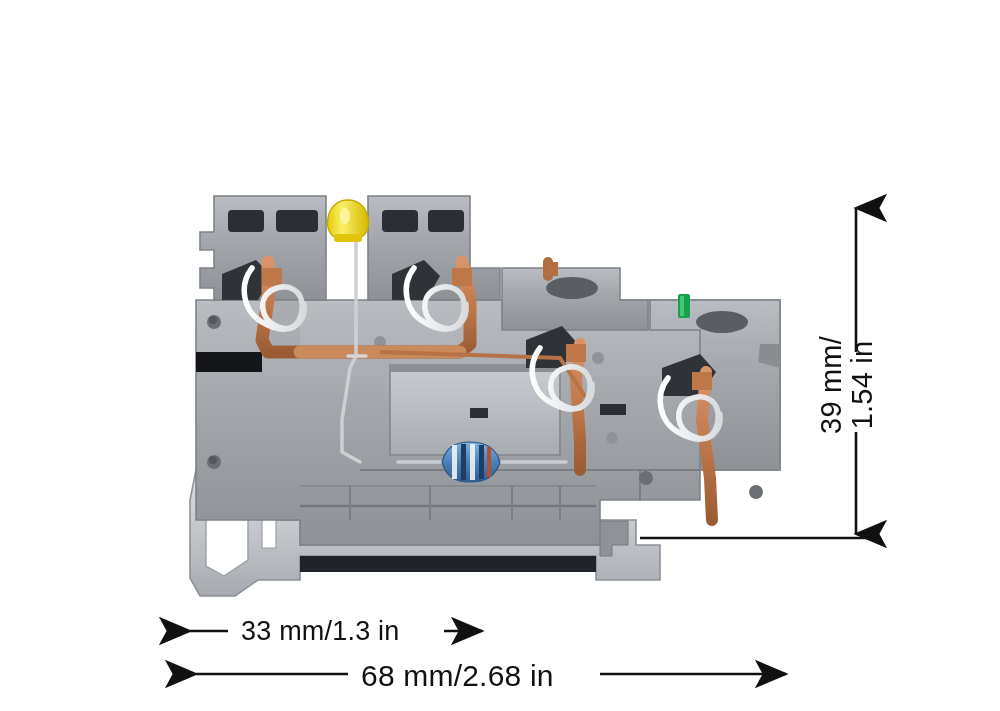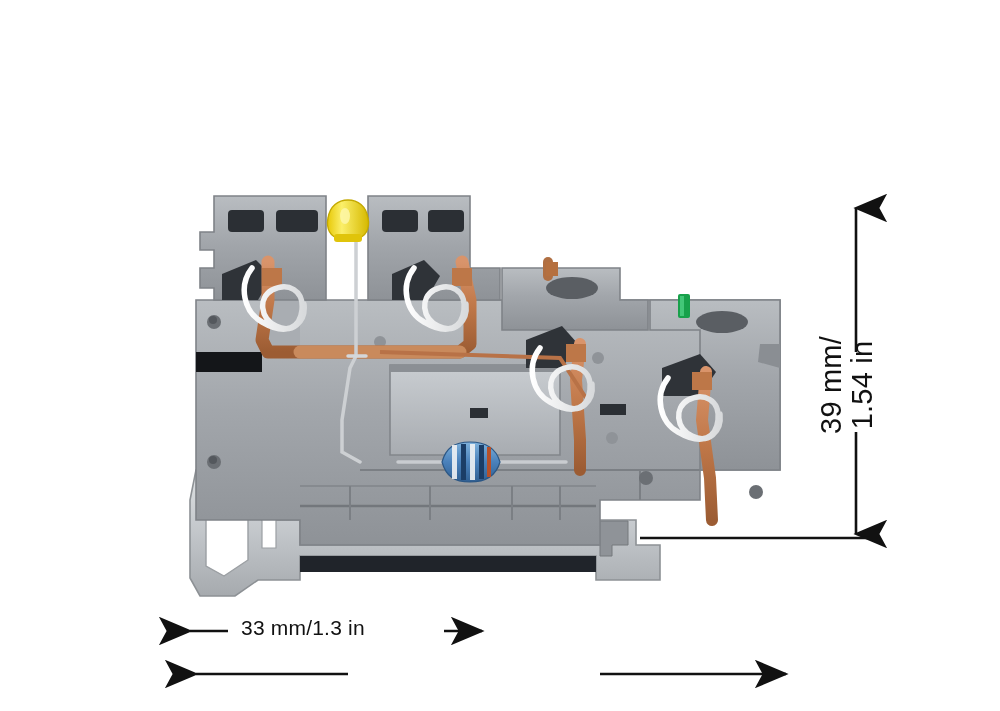--- a/index.html
+++ b/index.html
@@ -31,21 +31,21 @@
     font-family: "Liberation Sans", sans-serif;
     white-space: nowrap;
     letter-spacing: 0.2px;
   }
   #dim-width-total-label {
     font-size: 30px;
     left: 361px;
     top: 659px;
   }
   #dim-width-body-label {
-    font-size: 21px;
+    font-size: 27px;
     left: 241px;
     top: 616px;
   }
   #dim-height-label {
     font-size: 29px;
     left: 816px;
     top: 300px;
     width: 170px;
     text-align: center;
     transform: rotate(-90deg);
@@ -272,14 +272,15 @@
       <line x1="348" y1="674" x2="196" y2="674" stroke="#111111" stroke-width="2.6" marker-end="url(#arwL)"></line>
       <line x1="600" y1="674" x2="786" y2="674" stroke="#111111" stroke-width="2.6" marker-end="url(#arwR)"></line>
     </g>
   </svg>
 
   <div class="dimtext" id="dim-height-label">39 mm/
 1.54 in</div>
 
   <div class="dimtext" id="dim-width-body-label">33 mm/1.3 in</div>
 
+  <div class="dimtext" id="dim-width-total-label">68 mm/2.68 in</div>
 
 </div>
 
 </body></html>

